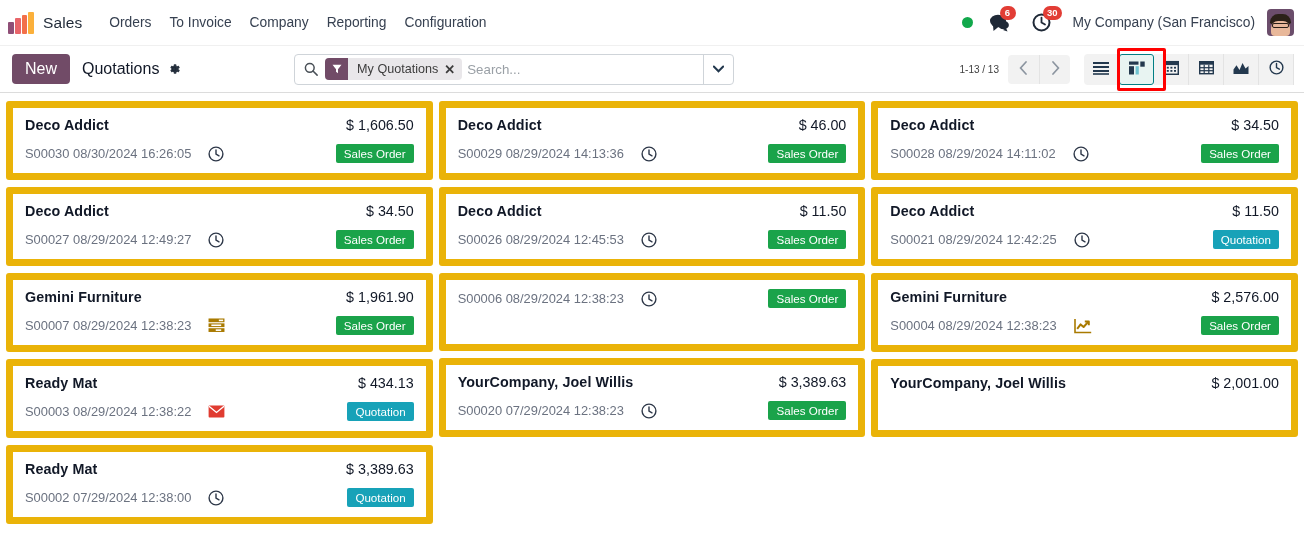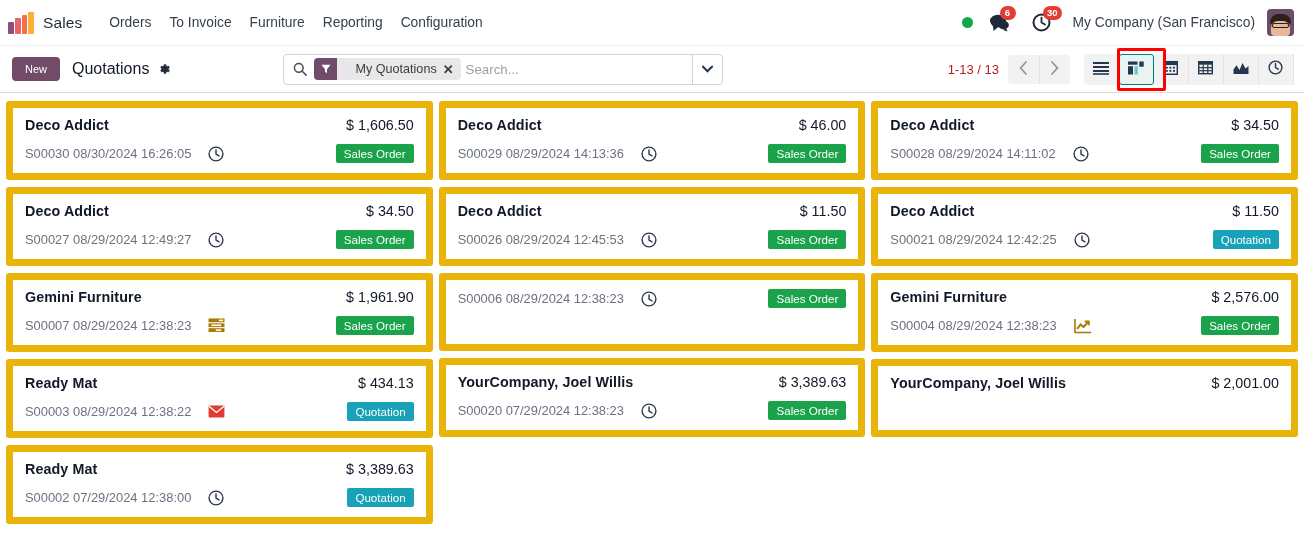--- a/index.html
+++ b/index.html
@@ -64,21 +64,21 @@
   
   .cp {
     height: 47px;
     background: #ffffff;
     display: flex; align-items: center;
     padding: 0 10px 0 12px;
     border-bottom: 1px solid #dcdcdc;
   }
   .btn-new {
     background: #714b67; color: #fff;
-    font-size: 11px; font-weight: 500;
+    font-size: 16px; font-weight: 500;
     padding: 6px 13px; border-radius: 4px;
     border: none; cursor: pointer; margin-right: 12px;
   }
   .breadcrumb-title { font-size: 16px; color: #111827; font-weight: 400; }
   .gear-btn { margin-left: 8px; cursor: pointer; display: inline-flex; color: #1f2937; }
   .cp-left { display: flex; align-items: center; }
 
   .searchview {
     flex: 0 0 440px;
     margin: 0 auto;
@@ -94,38 +94,38 @@
     display: flex; align-items: center;
     background: #e9e7ea; border-radius: 4px;
     height: 22px; margin-right: 5px;
     overflow: hidden; cursor: pointer;
   }
   .facet-icon {
     background: #714b67; color: #fff;
     height: 22px; width: 23px;
     display: flex; align-items: center; justify-content: center;
   }
-  .facet-label { font-size: 12.6px; color: #3c3c3c; padding: 0 5px 0 18px; white-space: nowrap; }
+  .facet-label { font-size: 12.6px; color: #3c3c3c; padding: 0 5px 0 9px; white-space: nowrap; }
   .facet-x { font-size: 13px; color: #3c3c3c; padding: 0 7px 0 1px; font-weight: 600; cursor: pointer; }
   .sv-input {
     flex: 1; border: none; outline: none;
     font-size: 13.3px; color: #374151;
     font-family: "Liberation Sans", sans-serif;
     background: transparent; height: 29px;
   }
   .sv-input::placeholder { color: #9aa0a6; }
   .sv-caret {
     width: 30px; height: 29px;
     border-left: 1px solid #cfd4d9;
     display: flex; align-items: center; justify-content: center;
     cursor: pointer; color: #23384e;
   }
 
   .cp-right { display: flex; align-items: center; margin-left: auto; }
-  .pager-count { font-size: 13px; color: #b91c1c; margin-right: 9px; white-space: nowrap; }
+  .pager-count { font-size: 10px; color: #404040; margin-right: 9px; white-space: nowrap; }
   .pager-btn {
     width: 31px; height: 29px; background: #f2f2f2;
     border: none; cursor: pointer;
     display: flex; align-items: center; justify-content: center;
     color: #8c95a0;
   }
   .pager-btn.left { border-radius: 4px 0 0 4px; }
   .pager-btn.right { border-radius: 0 4px 4px 0; border-left: 1px solid #e3e3e3; }
   .viewswitch { display: flex; margin-left: 14px; position: relative; }
   .vs-btn {
@@ -195,21 +195,21 @@
   <div class="brand-logo">
     <i class="bar1"></i>
       <i class="bar2"></i>
       <i class="bar3"></i>
       <i class="bar4"></i>
   </div>
   <div class="nav-apptitle">Sales</div>
 
   <div class="nav-item">Orders</div>
   <div class="nav-item">To Invoice</div>
-  <div class="nav-item">Furniture</div>
+  <div class="nav-item">Company</div>
   <div class="nav-item">Reporting</div>
   <div class="nav-item">Configuration</div>
 
   <div class="nav-spacer"></div>
 
   <div class="sys-dot"></div>
 
   <div class="sys-icon">
     <span>
       <svg width="21" height="19" viewBox="0 0 21 19">

